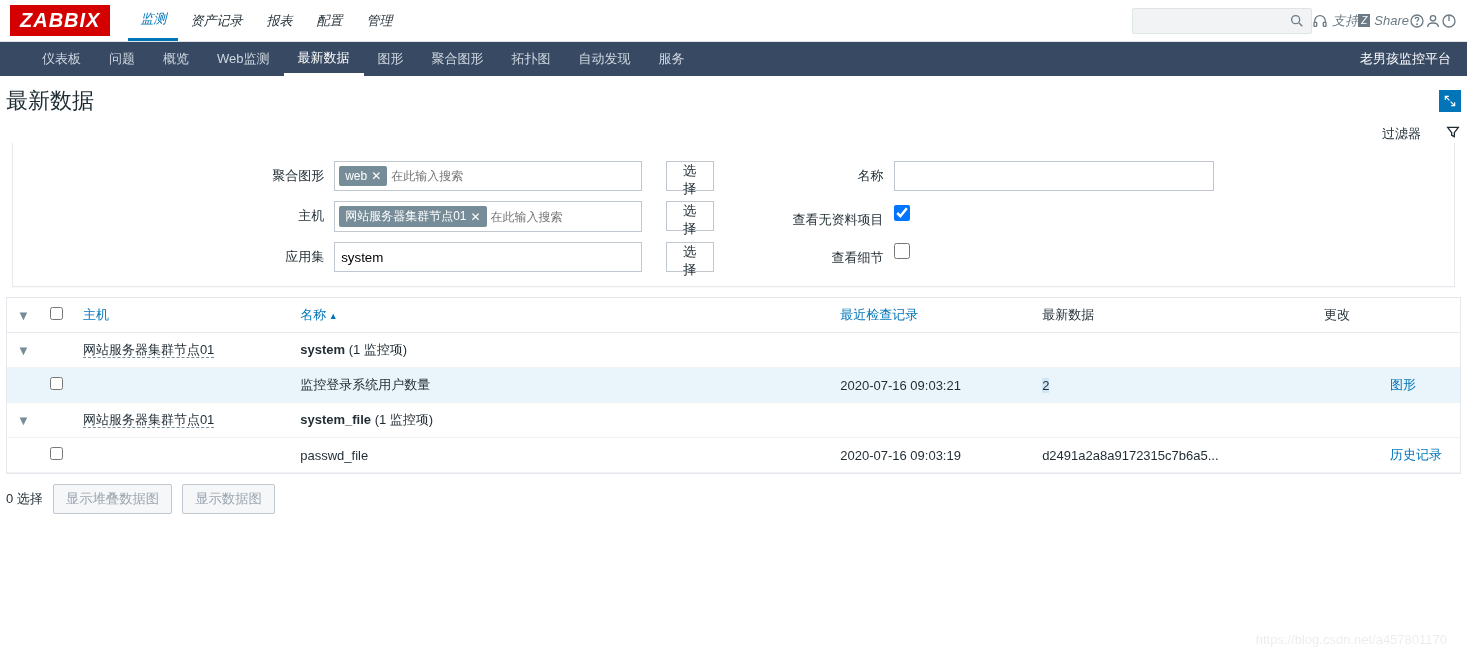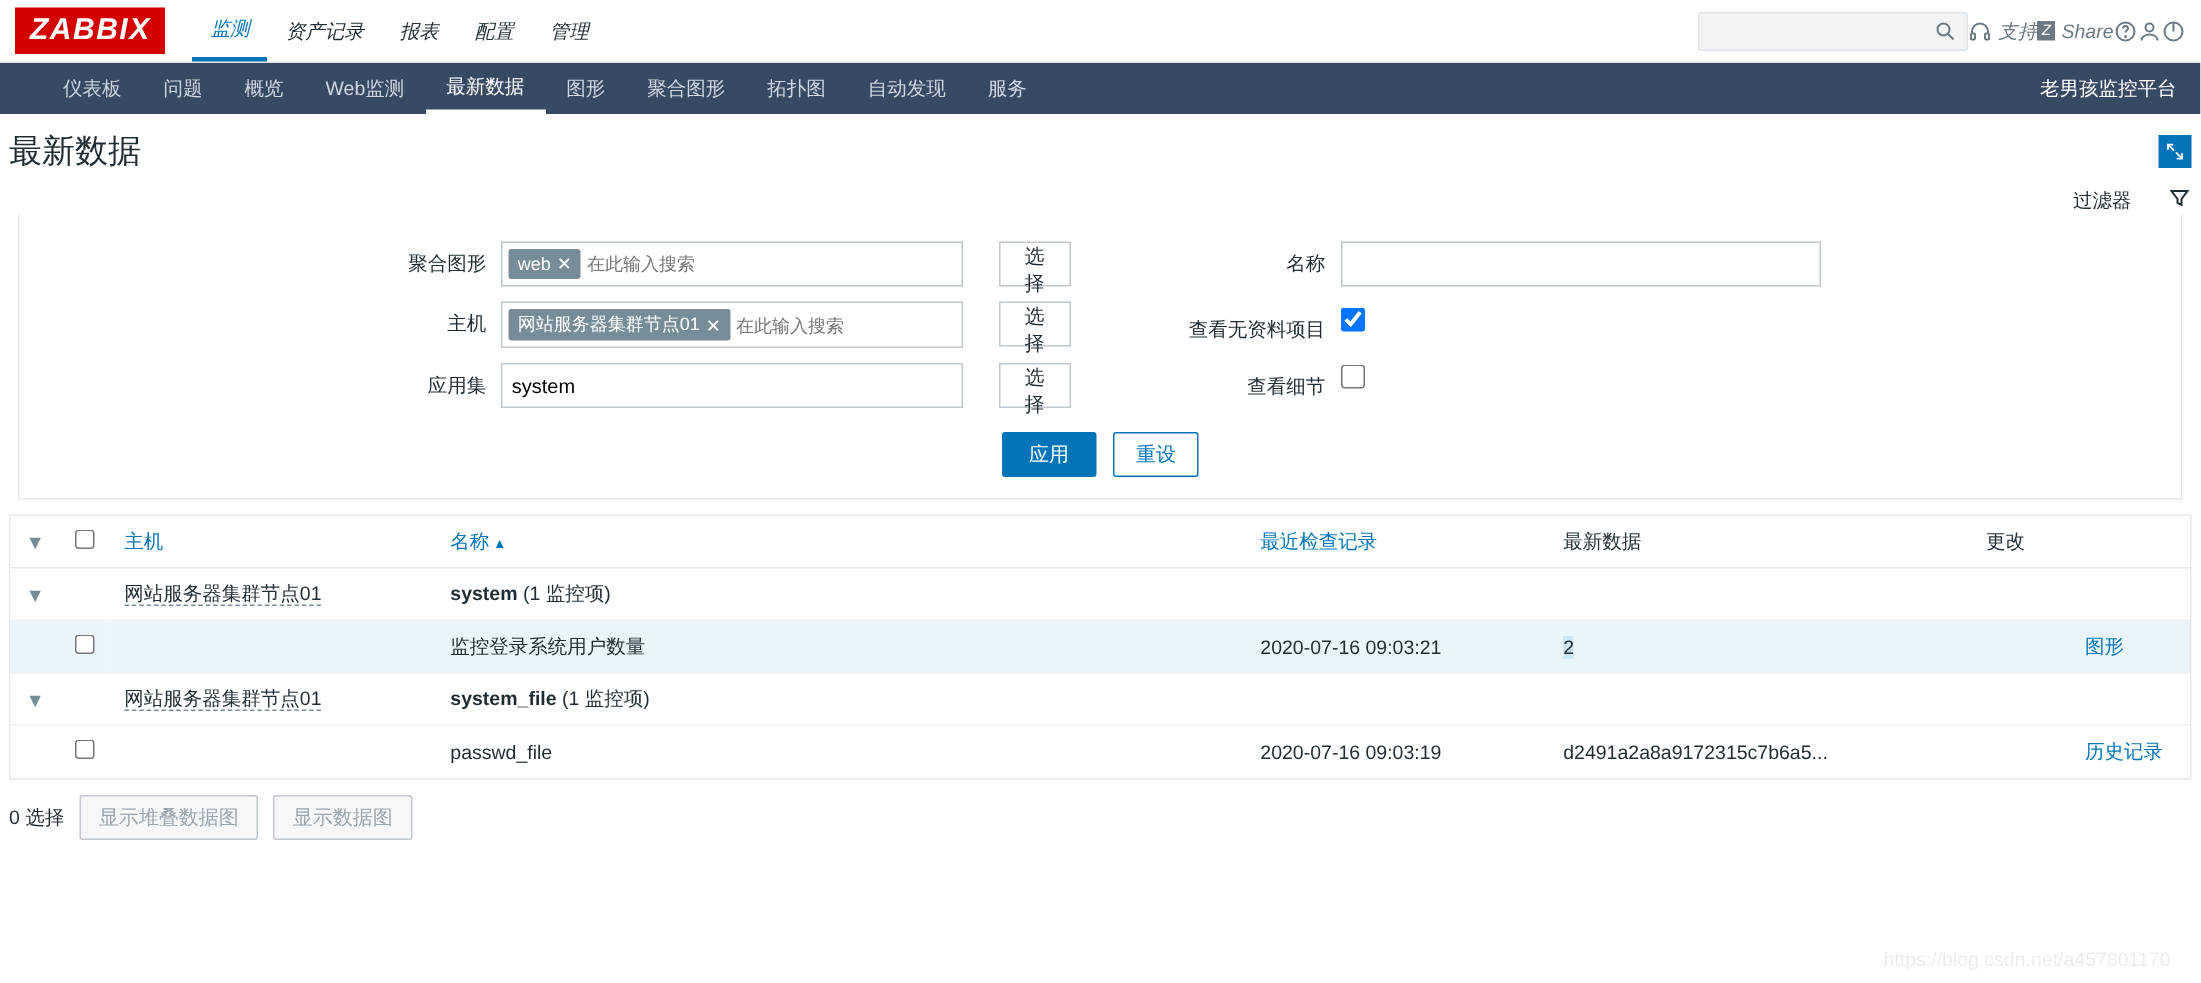--- a/index.html
+++ b/index.html
@@ -214,24 +214,20 @@
       <div class="form-row" style="margin-top:14px;">
         <div class="form-label" style="width:140px;">查看无资料项目</div>
         <input type="checkbox" class="check" checked="" style="">
       </div>
       <div class="form-row" style="margin-top:14px;">
         <div class="form-label" style="width:140px;">查看细节</div>
         <input type="checkbox" class="check" style="">
       </div>
     </div>
   </div>
-  <div class="filter-actions">
-    <button class="btn-primary">应用</button>
-    <button class="btn-secondary">重设</button>
-  </div>
   </div>
 </div>
 </div>
 
 <div class="tablewrap">
 <table>
   <thead>
     <tr>
       <th class="collapse-col">▼</th>
       <th class="chk-col"><input type="checkbox" style=""></th>

